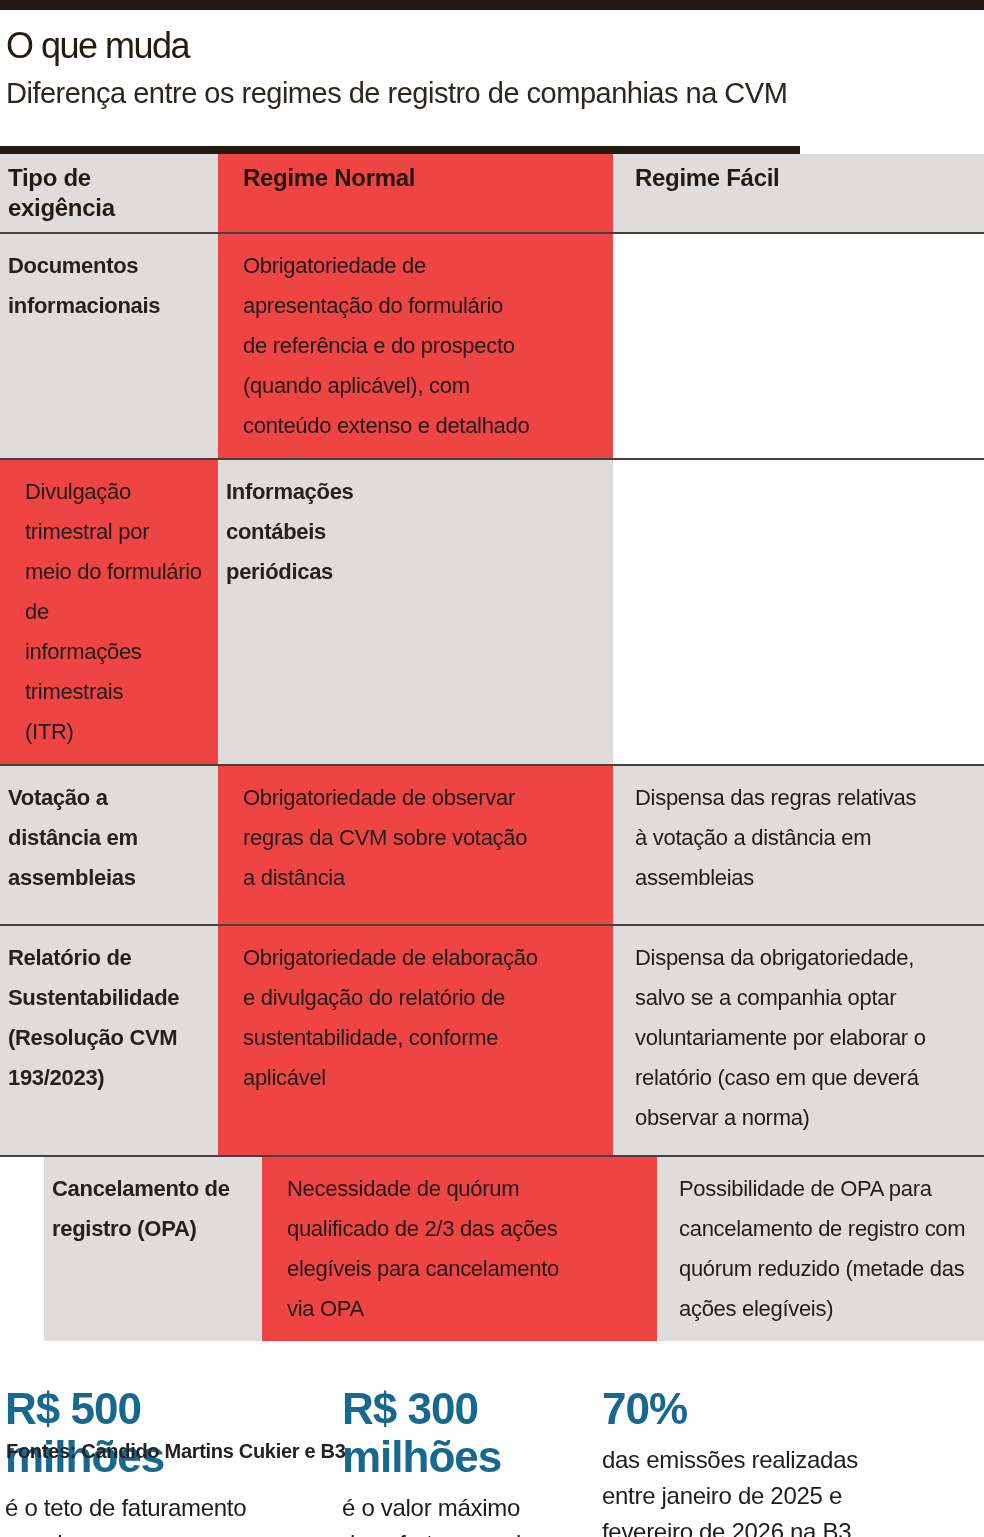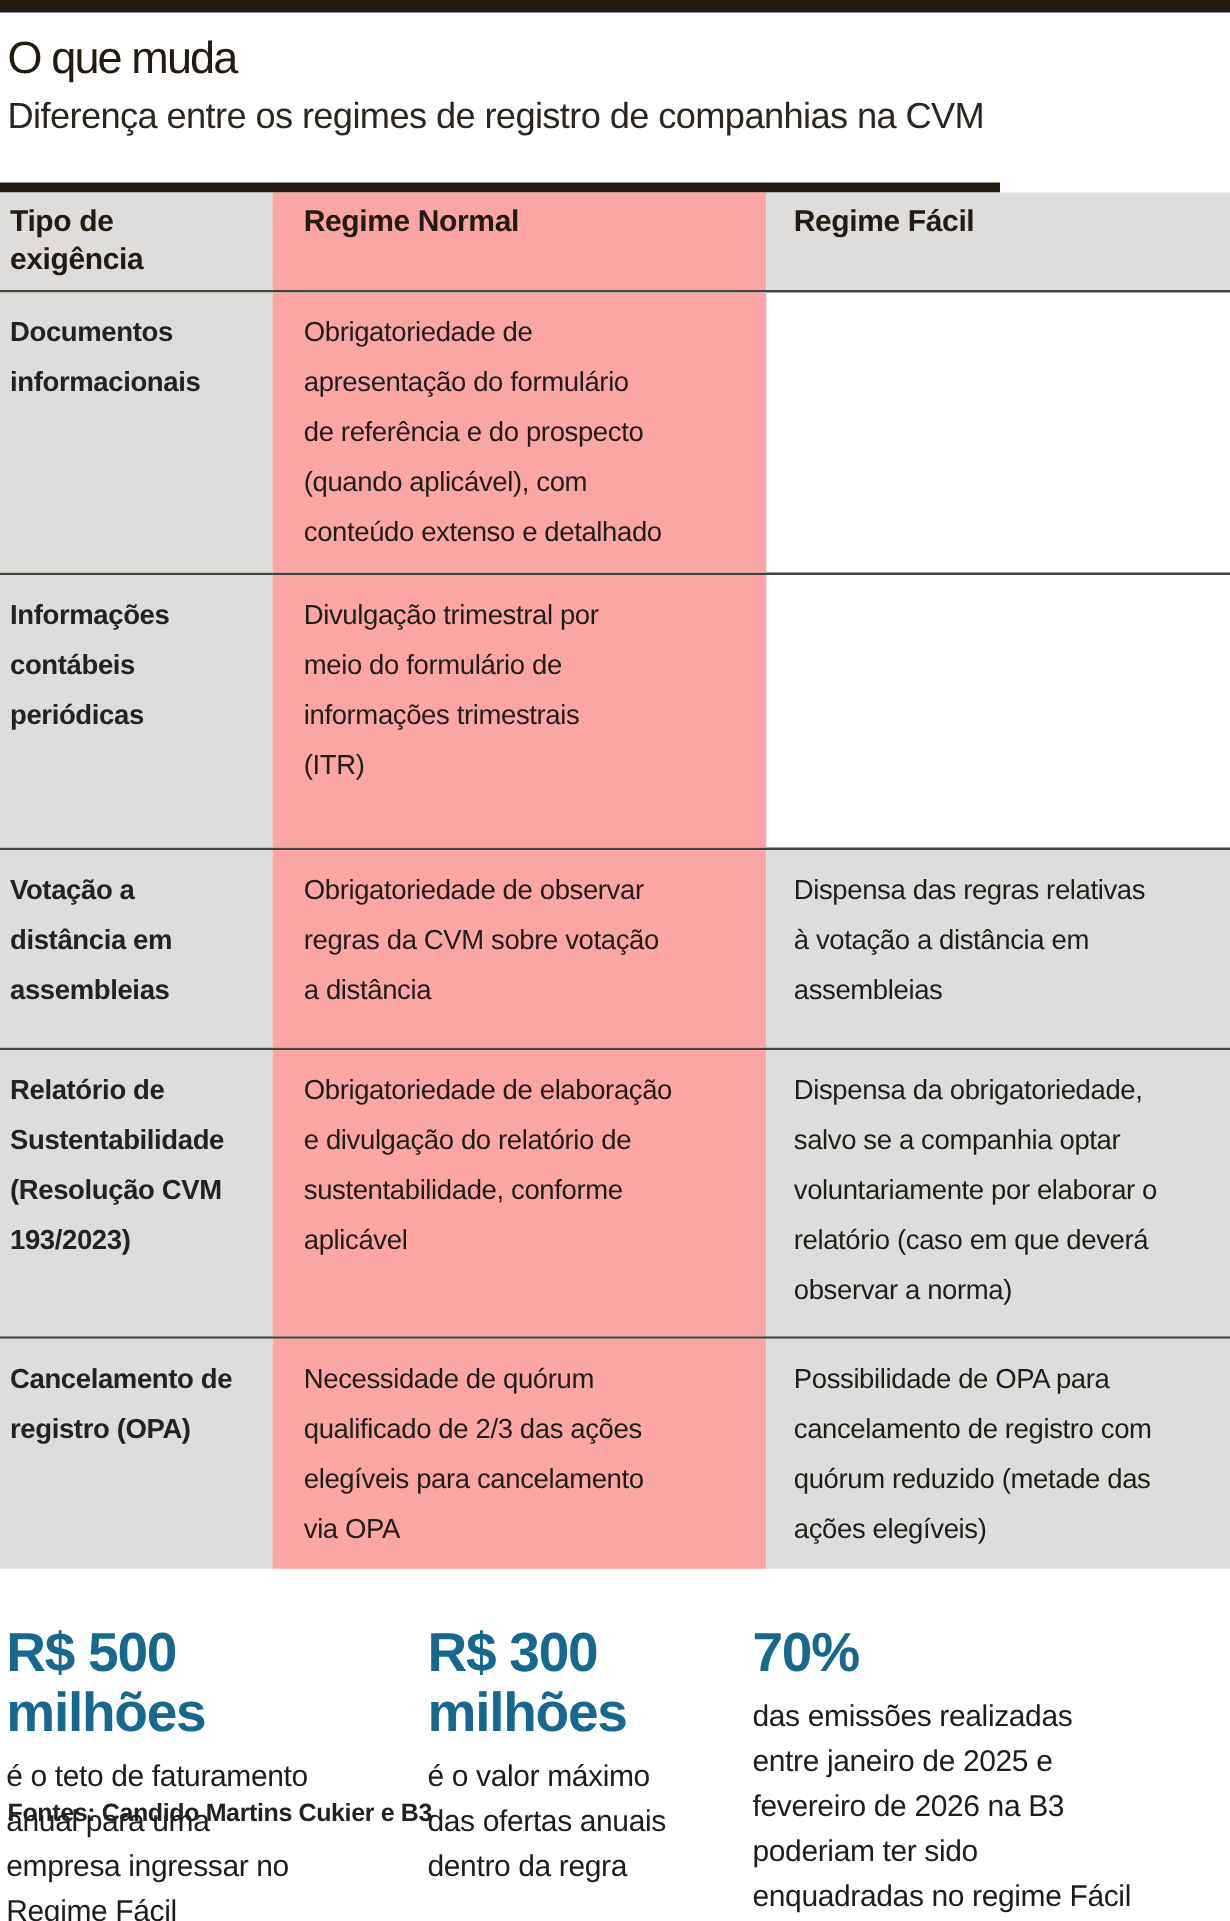--- a/index.html
+++ b/index.html
@@ -41,38 +41,38 @@
   .cell{
     white-space:pre-line;
     font-size:22px;line-height:40px;letter-spacing:-0.3px;
   }
   .c1{
     background:var(--cellbg);
     font-weight:700;color:#242220;
     padding:12px 6px 12px 8px;
   }
   .c2{
-    background:#fca5a5;
+    background:#ef4444;
     padding:12px 12px 12px 25px;
   }
   .c3{
     background:var(--cellbg);
     padding:12px 10px 12px 22px;
   }
   .thead .cell{
     font-size:24px;font-weight:700;color:var(--ink);
     line-height:30px;
     padding-top:9px;padding-bottom:9px;
   }
   .thead{min-height:64px;}
   .r1{min-height:222px;}
   .r2{min-height:220px;}
   .r3{min-height:160px;}
   .r4{min-height:231px;}
-  .r5{min-height:166px;}
+  .r5{min-height:166px;padding-left:44px;}
   .stats{
     position:relative;
     margin-top:44px;
     height:252px;width:984px;
   }
   .stat{position:absolute;top:0;}
   .stat-1{left:5px;width:330px;}
   .stat-2{left:342px;width:255px;}
   .stat-3{left:602px;width:380px;}
   .stat-value{
@@ -111,27 +111,27 @@
     <div class="cell c1">Documentos
 informacionais</div>
     <div class="cell c2">Obrigatoriedade de
 apresentação do formulário
 de referência e do prospecto
 (quando aplicável), com
 conteúdo extenso e detalhado</div>
   </div>
 
   <div class="trow r2">
-    <div class="cell c1">Informações
-contábeis
-periódicas</div>
     <div class="cell c2">Divulgação trimestral por
 meio do formulário de
 informações trimestrais
 (ITR)</div>
+    <div class="cell c1">Informações
+contábeis
+periódicas</div>
   </div>
 
   <div class="trow r3">
     <div class="cell c1">Votação a
 distância em
 assembleias</div>
     <div class="cell c2">Obrigatoriedade de observar
 regras da CVM sobre votação
 a distância</div>
     <div class="cell c3">Dispensa das regras relativas

